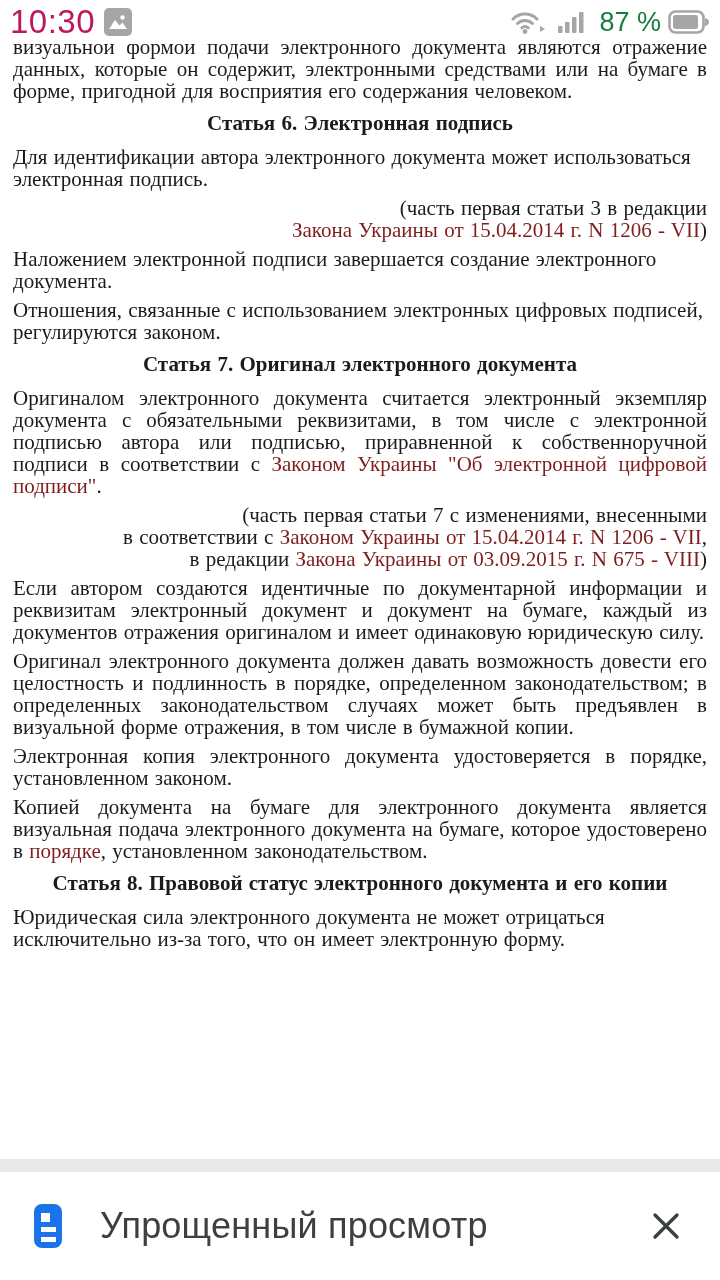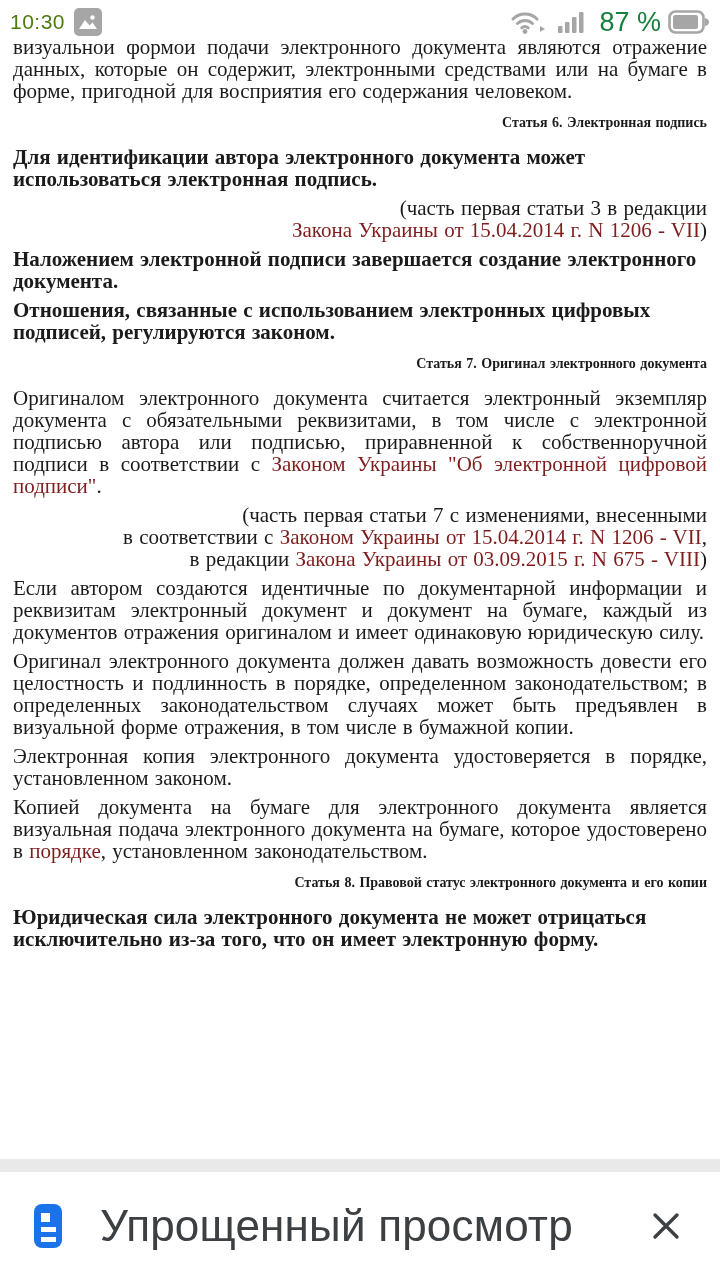--- a/index.html
+++ b/index.html
@@ -23,49 +23,49 @@
   .doc-content {
     font-family: "Liberation Serif", "DejaVu Serif", serif;
     font-size: 21px;
     line-height: 22px;
     color: #1b1b1b;
     word-spacing: 1px;
   }
   .doc-content p.block { margin: 0 0 7px 0; }
   .doc-content h3.block {
     margin: 10px 0 12px 0;
-    font-size: 14px;
+    font-size: 21px;
     line-height: 22px;
     font-weight: 700;
-    text-align: right;
-  }
-  .align-left    { text-align: left; font-weight: bold; }
+    text-align: center;
+  }
+  .align-left    { text-align: left; }
   .align-right   { text-align: right; }
   .align-justify { text-align: justify; text-align-last: left; }
   .doc-link { color: #7f1d1d; text-decoration: none; cursor: pointer; }
 
   
   .status-bar {
     position: absolute;
     top: 0; left: 0; right: 0;
     height: 44px;
     background: #ffffff;
     z-index: 20;
     display: flex;
     justify-content: space-between;
     align-items: center;
     padding: 0 10px;
     box-sizing: border-box;
     color: #a3a3a3;
   }
   .sb-left, .sb-right { display: flex; align-items: center; }
   .sb-time {
-    font-size: 21px;
+    font-size: 33px;
     letter-spacing: 0.5px;
-    color: #4d7c0f;
+    color: #be185d;
     margin-right: 8px;
   }
   .sb-icon { display: inline-flex; align-items: center; }
   .sb-right .sb-icon { margin-left: 7px; }
   .sb-batt-text { font-size: 27px; color: #15803d; margin-left: 9px; }
 
   
   .page-end-gap {
     position: absolute;
     left: 0; right: 0;
@@ -89,21 +89,21 @@
     margin-left: 34px;
     background: #1a73e8;
     border-radius: 8px;
     flex: 0 0 auto;
   }
   .sheet-doc-icon .sq   { position: absolute; left: 7px; top: 9px;  width: 9px;  height: 9px; background: #fff; }
   .sheet-doc-icon .bar1 { position: absolute; left: 7px; top: 23px; width: 15px; height: 5px; background: #fff; }
   .sheet-doc-icon .bar2 { position: absolute; left: 7px; top: 33px; width: 15px; height: 5px; background: #fff; }
   .sheet-title {
     margin-left: 38px;
-    font-size: 44px;
+    font-size: 36px;
     color: #3c4043;
     letter-spacing: 0.2px;
     white-space: nowrap;
   }
   .sheet-close {
     position: absolute;
     right: 30px;
     top: 50%;
     transform: translateY(-50%);
     width: 48px; height: 48px;

